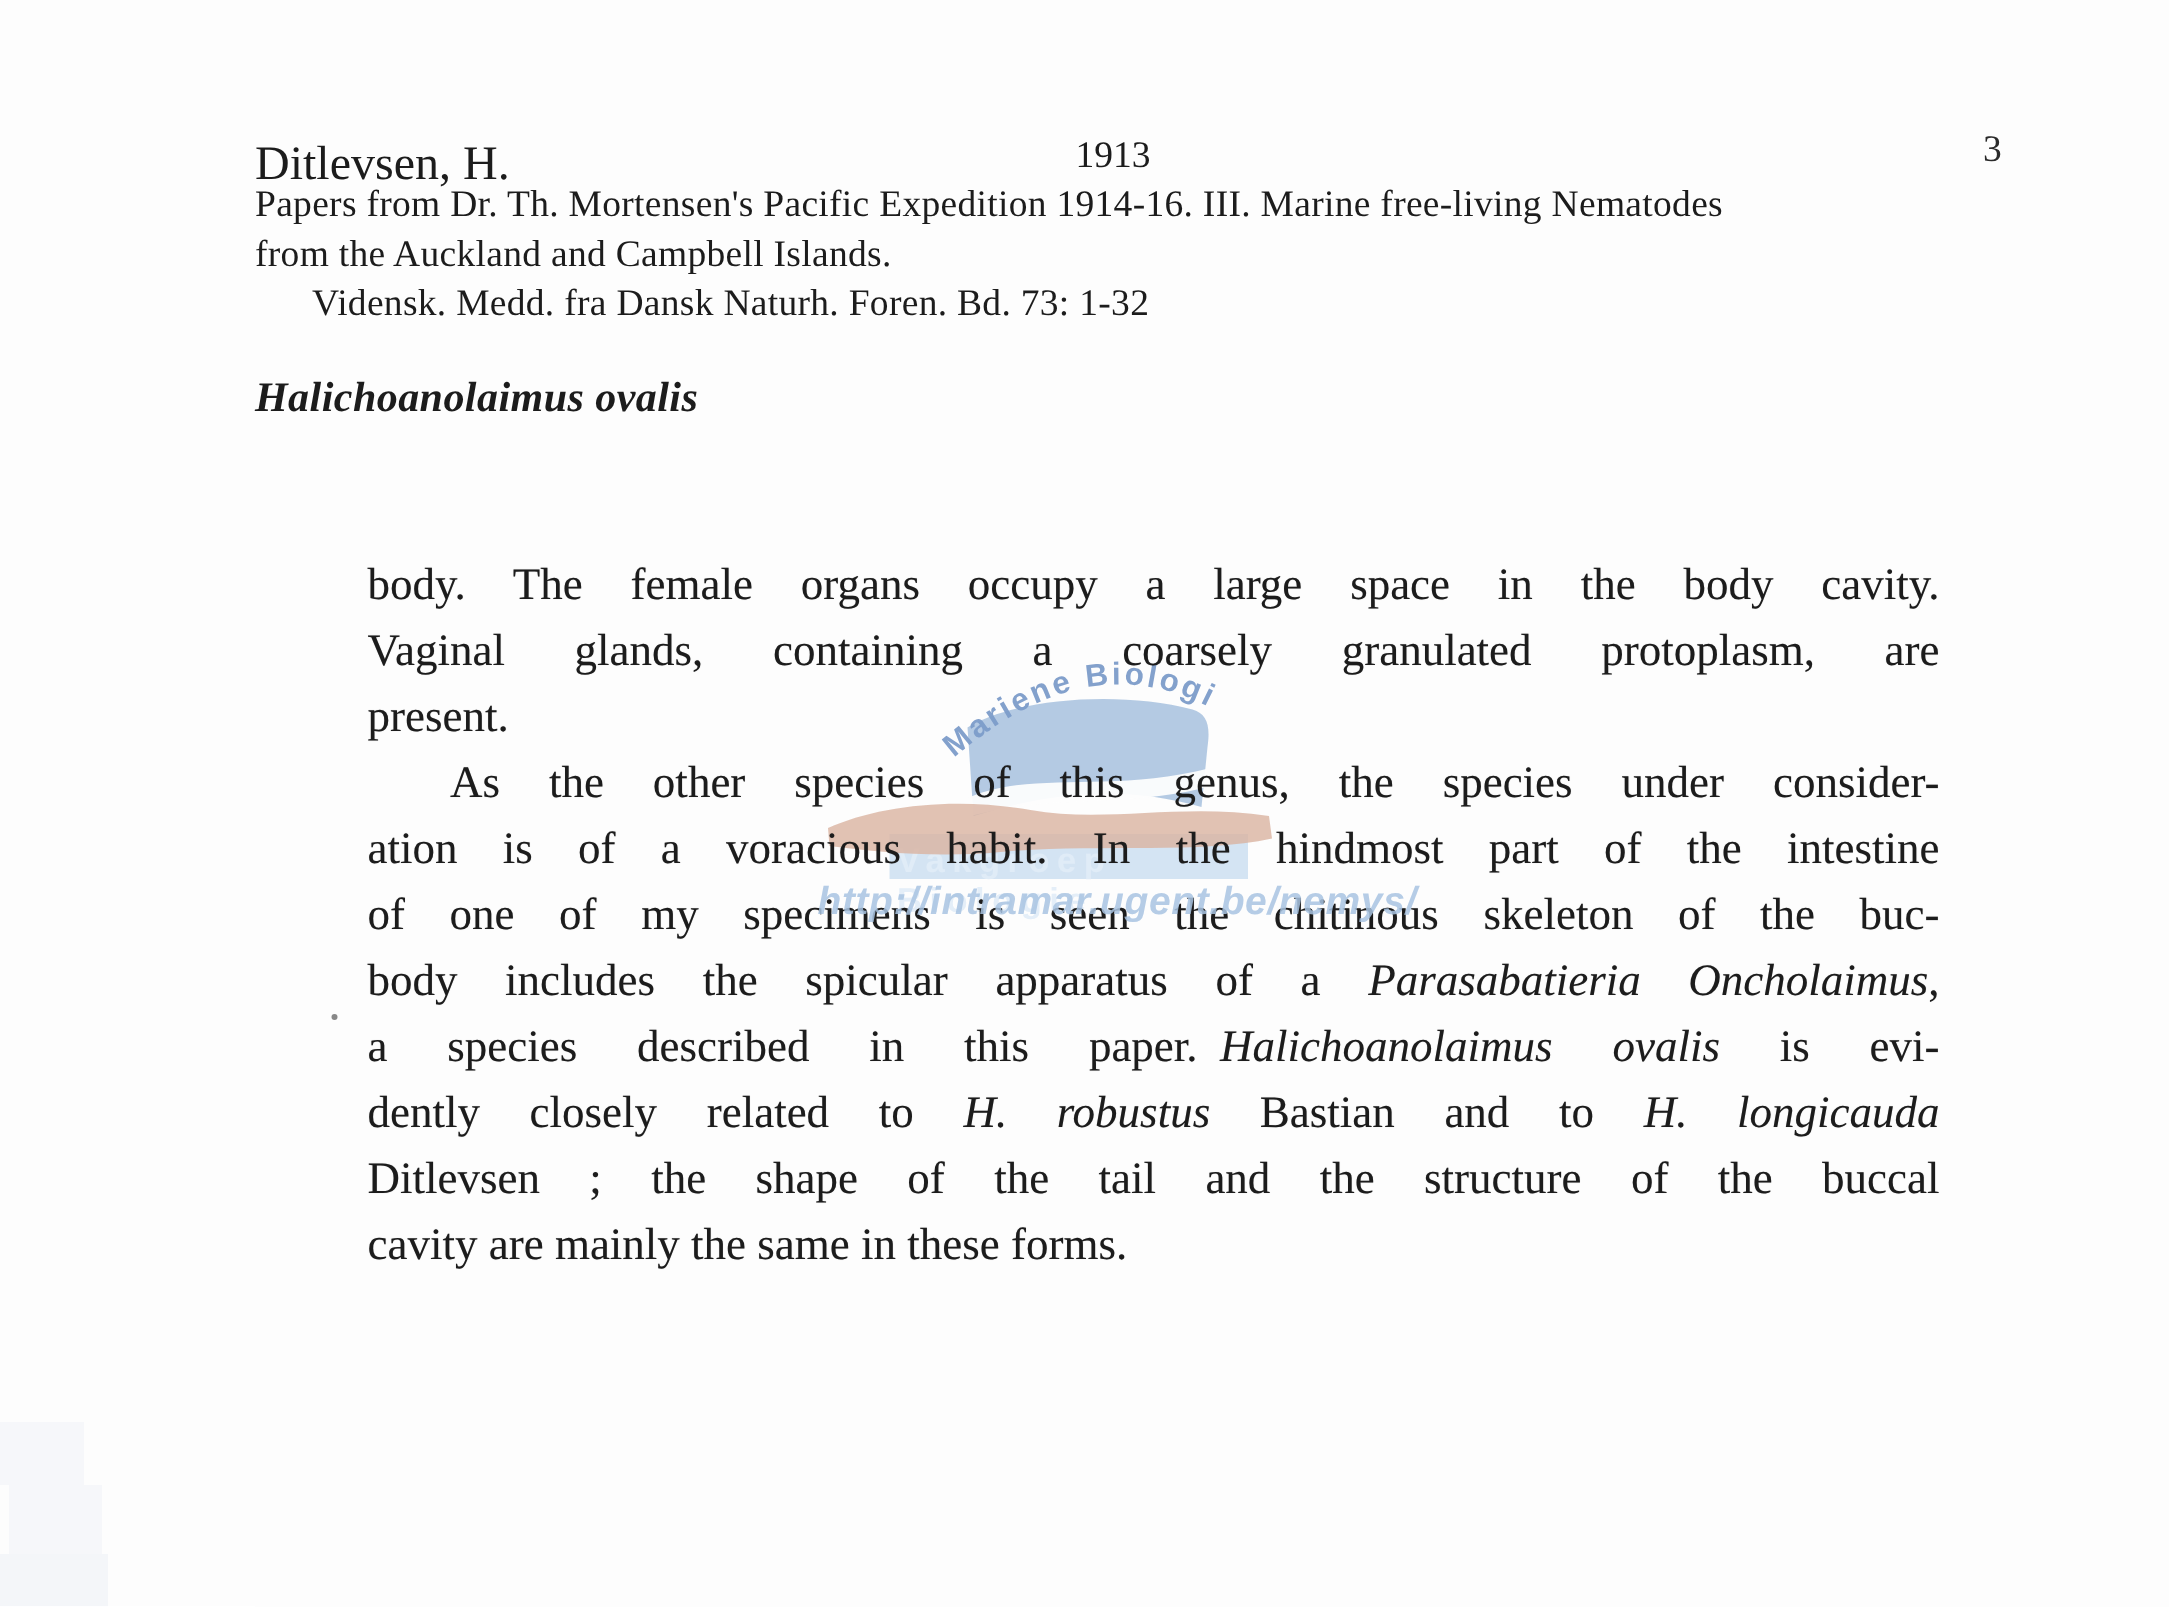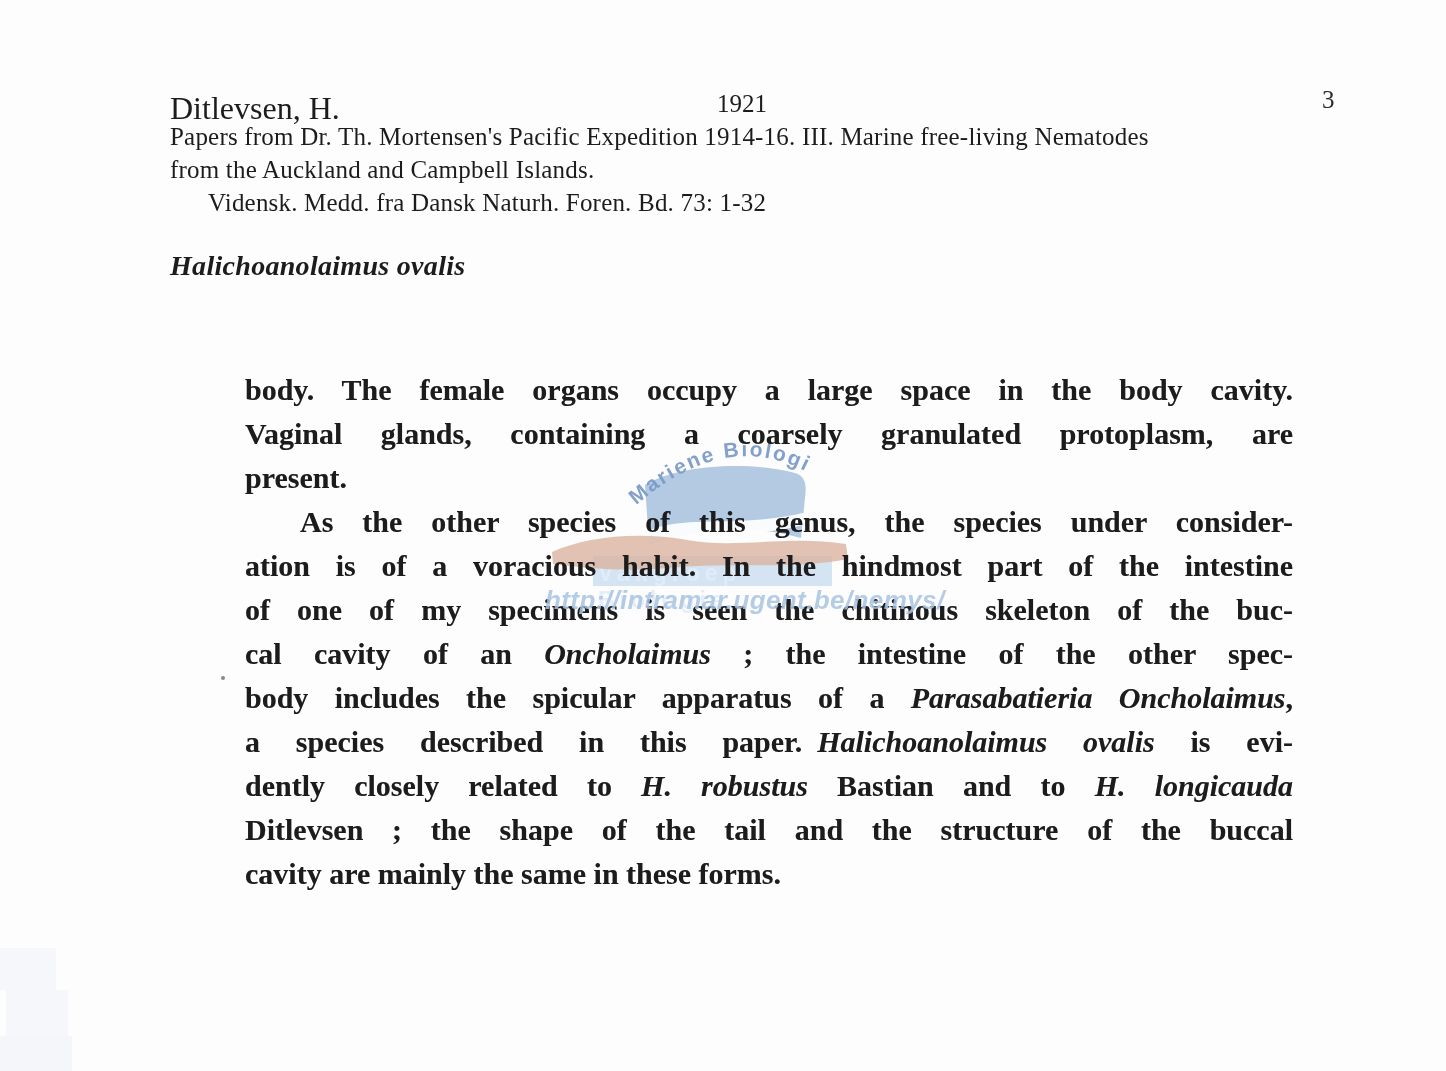--- a/index.html
+++ b/index.html
@@ -10,21 +10,21 @@
   #hdr-author{left:170px;top:90px;font-size:32px;}
   #hdr-year{left:717px;top:90px;font-size:25px;}
   #page-number{left:1322px;top:86px;font-size:25px;color:#2a2a2a;}
   .cit{left:170px;font-size:25px;letter-spacing:0.2px;}
   #cit1{top:123px;} #cit2{top:156px;} #cit3{top:189px;margin-left:38px;}
   
   #doc-title{left:170px;top:250px;font-size:28px;font-weight:bold;font-style:italic;letter-spacing:0.3px;}
   
   #body-text{left:245px;top:368px;width:1048px;font-size:30px;z-index:2;}
   .bline{height:44px;line-height:44px;white-space:normal;
-         text-shadow:0 0 0.5px rgba(20,20,20,0.35);font-weight:bold;}
+         text-shadow:0 0 0.5px rgba(20,20,20,0.35);}
   .jl{text-align:justify;text-align-last:justify;}
   .ind{text-indent:55px;}
   .bline em{font-style:italic;}
   
   #wm-under{left:0;top:0;z-index:1;}
   #wm-band{left:593px;top:556px;width:239px;height:30px;opacity:0.9;}
   #wm-vakgroep{left:598px;top:560px;width:250px;font-family:"Liberation Sans","DejaVu Sans",sans-serif;
                font-size:23px;font-weight:bold;letter-spacing:5px;opacity:0.9;}
   #wm-url{left:545px;top:585px;font-family:"Liberation Sans","DejaVu Sans",sans-serif;
           font-size:26px;font-weight:bold;letter-spacing:0.4px;opacity:0.85;z-index:3;pointer-events:none;font-style:italic;}
@@ -51,36 +51,35 @@
     <path opacity="0.8" d="M 7,112 C 40,97 92,91 142,100 C 192,109 242,95 301,104 L 303,119 C 252,130 182,122 122,128 C 80,132 38,128 8,124 Z" fill="#d9b3a0"></path>
     <path id="wm-arc-path" d="M 88,68 Q 180,-14 266,34" fill="none" stroke="none"></path>
     <text font-family="Liberation Sans, DejaVu Sans, sans-serif" font-size="21" font-weight="bold" letter-spacing="2" opacity="0.95" fill="#7d9cca">
       <textPath href="#wm-arc-path" startOffset="4">Mariene Biologie</textPath>
     </text>
   </svg>
   <div class="abs" id="wm-band" style="background: rgb(207, 225, 242);"></div>
   <div class="abs" id="wm-vakgroep" style="color: rgb(226, 237, 248);">Vakgroep Biologie</div>
 
   <div class="abs" id="hdr-author">Ditlevsen, H.</div>
-  <div class="abs" id="hdr-year">1921</div>
+  <div class="abs" id="hdr-year">1913</div>
   <div class="abs" id="page-number">3</div>
   <div class="abs cit" id="cit1">Papers from Dr. Th. Mortensen's Pacific Expedition 1914-16. III. Marine free-living Nematodes</div>
   <div class="abs cit" id="cit2">from the Auckland and Campbell Islands.</div>
   <div class="abs cit" id="cit3">Vidensk. Medd. fra Dansk Naturh. Foren. Bd. 73: 1-32</div>
 
   <div class="abs" id="doc-title">Halichoanolaimus ovalis</div>
 
   <div class="abs" id="body-text">
       <div class="bline jl"><span>body. The female organs occupy a large space in the body cavity.</span></div>
       <div class="bline jl"><span>Vaginal glands, containing a coarsely granulated protoplasm, are</span></div>
       <div class="bline"><span>present.</span></div>
       <div class="bline jl ind"><span>As the other species of this genus, the species under consider-</span></div>
       <div class="bline jl"><span>ation is of a voracious habit. In the hindmost part of the intestine</span></div>
       <div class="bline jl"><span>of one of my specimens is seen the chitinous skeleton of the buc-</span></div>
-      <div class="bline jl"><span>cal cavity of an </span><em>Oncholaimus</em><span> ; the intestine of the other spec-</span></div>
       <div class="bline jl"><span>body includes the spicular apparatus of a </span><em>Parasabatieria Oncholaimus</em><span>,</span></div>
       <div class="bline jl"><span>a species described in this paper. </span><em>Halichoanolaimus ovalis</em><span> is evi-</span></div>
       <div class="bline jl"><span>dently closely related to </span><em>H. robustus</em><span> Bastian and to </span><em>H. longicauda</em></div>
       <div class="bline jl"><span>Ditlevsen ; the shape of the tail and the structure of the buccal</span></div>
       <div class="bline"><span>cavity are mainly the same in these forms.</span></div>
     </div>
 
   <div class="abs" id="wm-url" style="color: rgb(169, 196, 226);">http://intramar.ugent.be/nemys/</div>
 
 </div>

